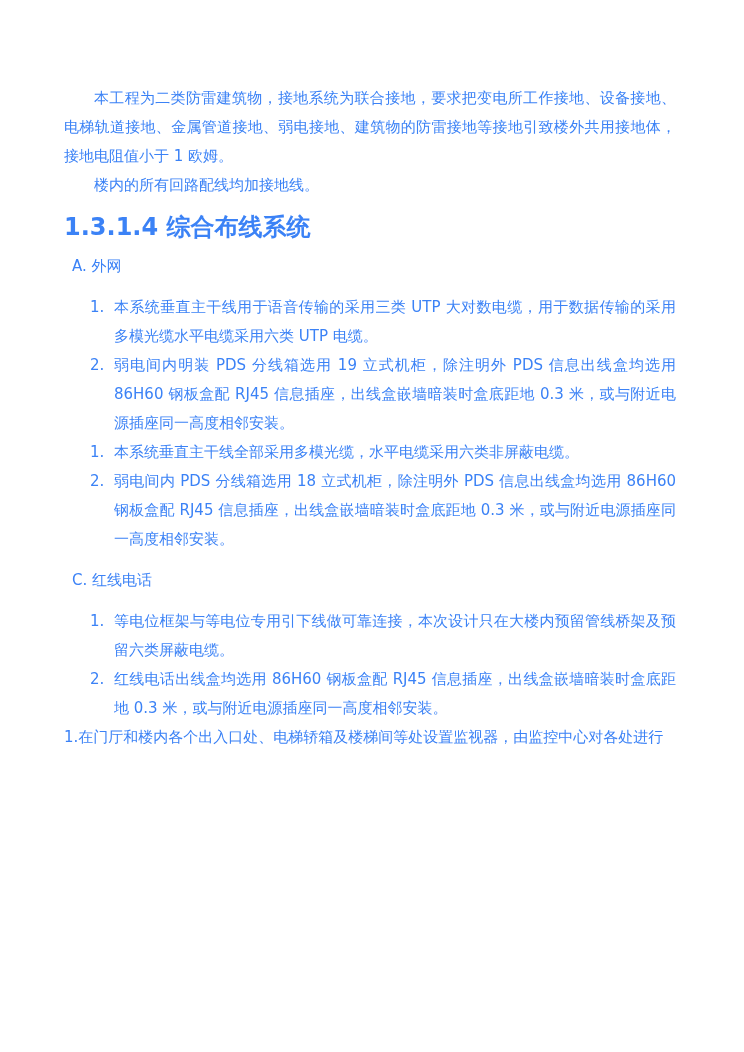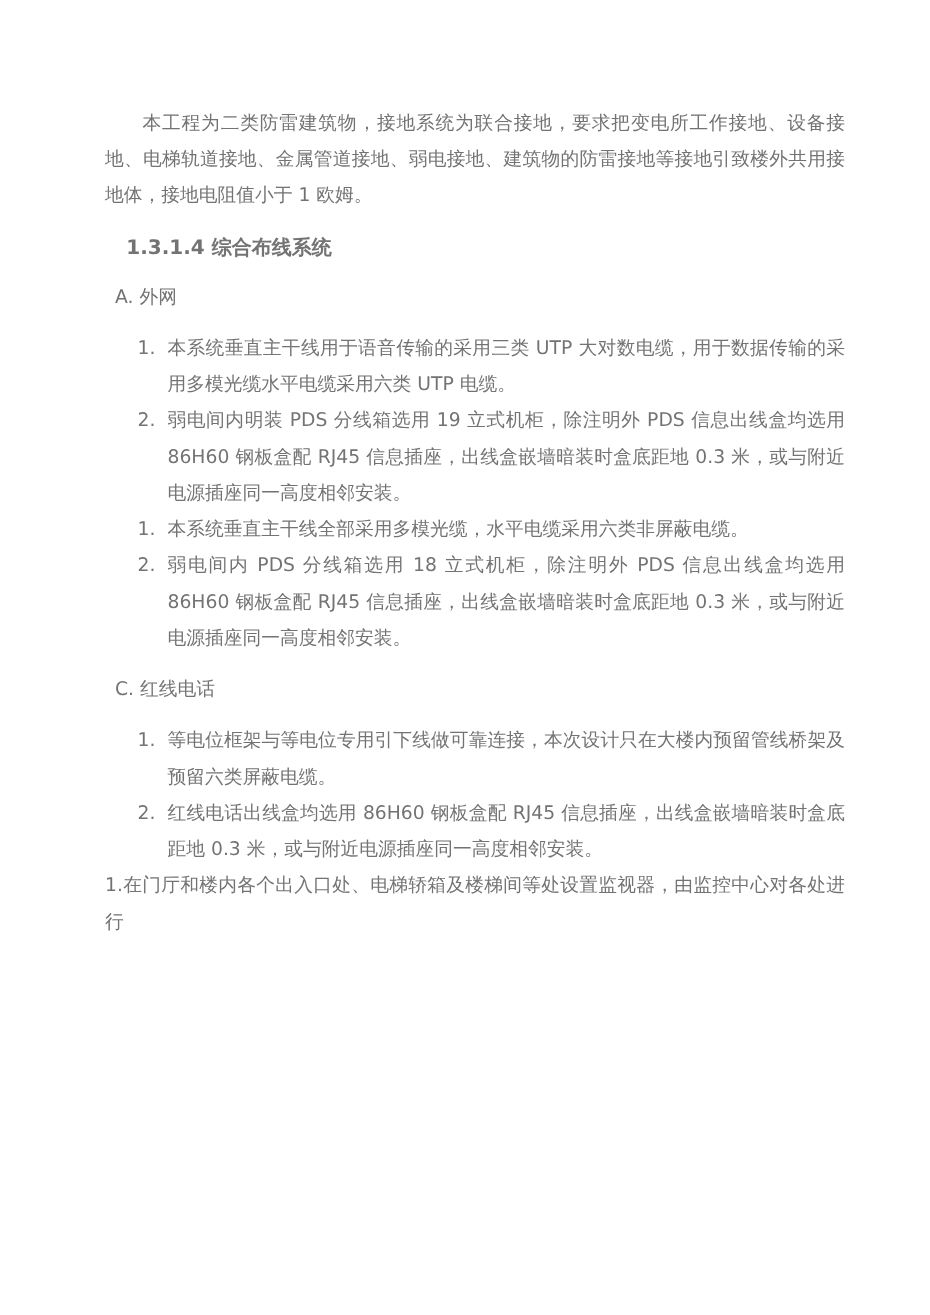--- a/index.html
+++ b/index.html
@@ -6,39 +6,39 @@
     margin: 0;
     padding: 0;
     background: #ffffff;
   }
   .page {
     position: relative;
     width: 744px;
     height: 1052px;
     box-sizing: border-box;
     background: #ffffff;
-    padding: 84px 68px 30px 84px;
+    padding: 84px 68px 30px 64px;
     overflow: hidden;
     font-family: "DejaVu Sans", sans-serif;
     font-size: 15px;
     line-height: 29px;
-    color: #737373;
+    color: #3b82f6;
   }
   .para {
     margin: 0;
     text-align: justify;
   }
   .indent {
     text-indent: 2em;
   }
   .heading {
-    font-size: 16px;
+    font-size: 24px;
     font-weight: bold;
     line-height: 26px;
-    margin: 14px 0 12px 17px;
+    margin: 14px 0 12px 0;
   }
   .group-label {
     margin: 12px 0;
     padding-left: 8px;
     text-align: justify;
   }
   .list-item {
     display: flex;
     align-items: flex-start;
     padding-left: 26px;
@@ -52,20 +52,21 @@
     flex: 1;
     text-align: justify;
   }
 </style>
 </head>
 <body>
 
 <div class="page">
 
   <p class="para indent">本工程为二类防雷建筑物，接地系统为联合接地，要求把变电所工作接地、设备接地、电梯轨道接地、金属管道接地、弱电接地、建筑物的防雷接地等接地引致楼外共用接地体，接地电阻值小于 1 欧姆。</p>
+  <p class="para indent">楼内的所有回路配线均加接地线。</p>
 
   <h2 class="heading">1.3.1.4 综合布线系统</h2>
 
   <div class="group-label">A. 外网</div>
   <div class="list-item">
     <span class="num">1.</span>
     <span class="txt">本系统垂直主干线用于语音传输的采用三类 UTP 大对数电缆，用于数据传输的采用多模光缆水平电缆采用六类 UTP 电缆。</span>
   </div>
   <div class="list-item">
     <span class="num">2.</span>

